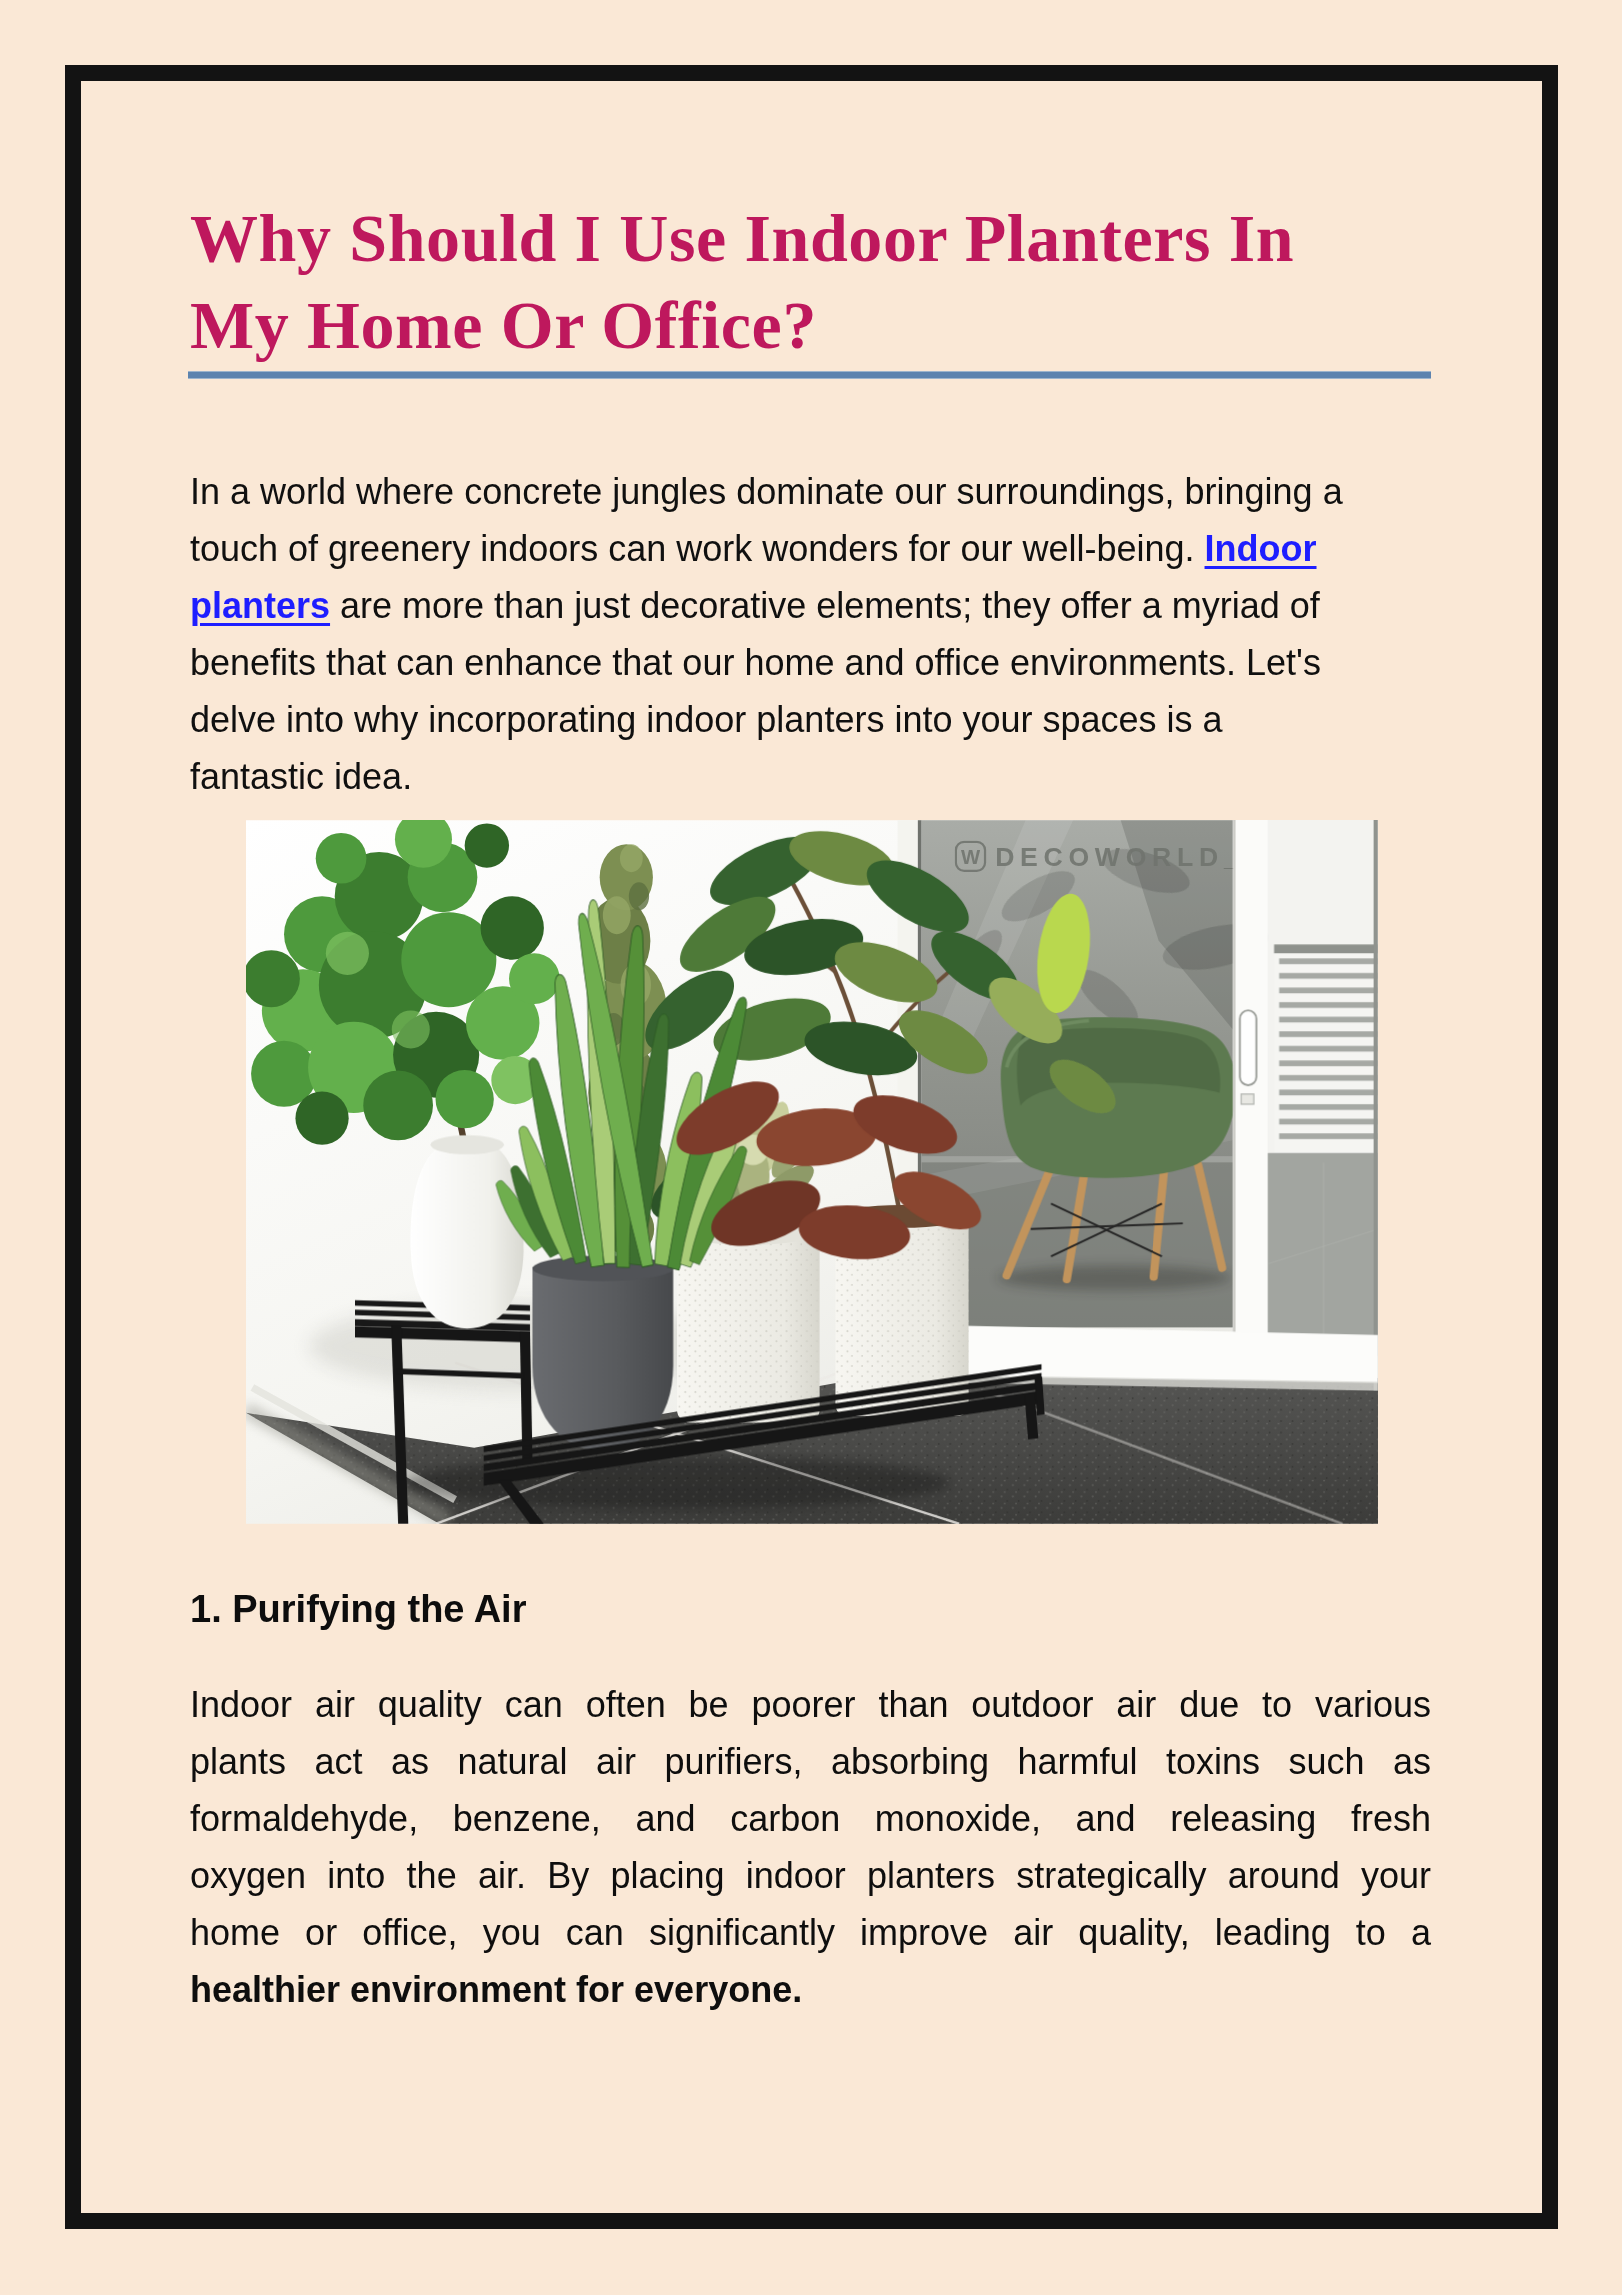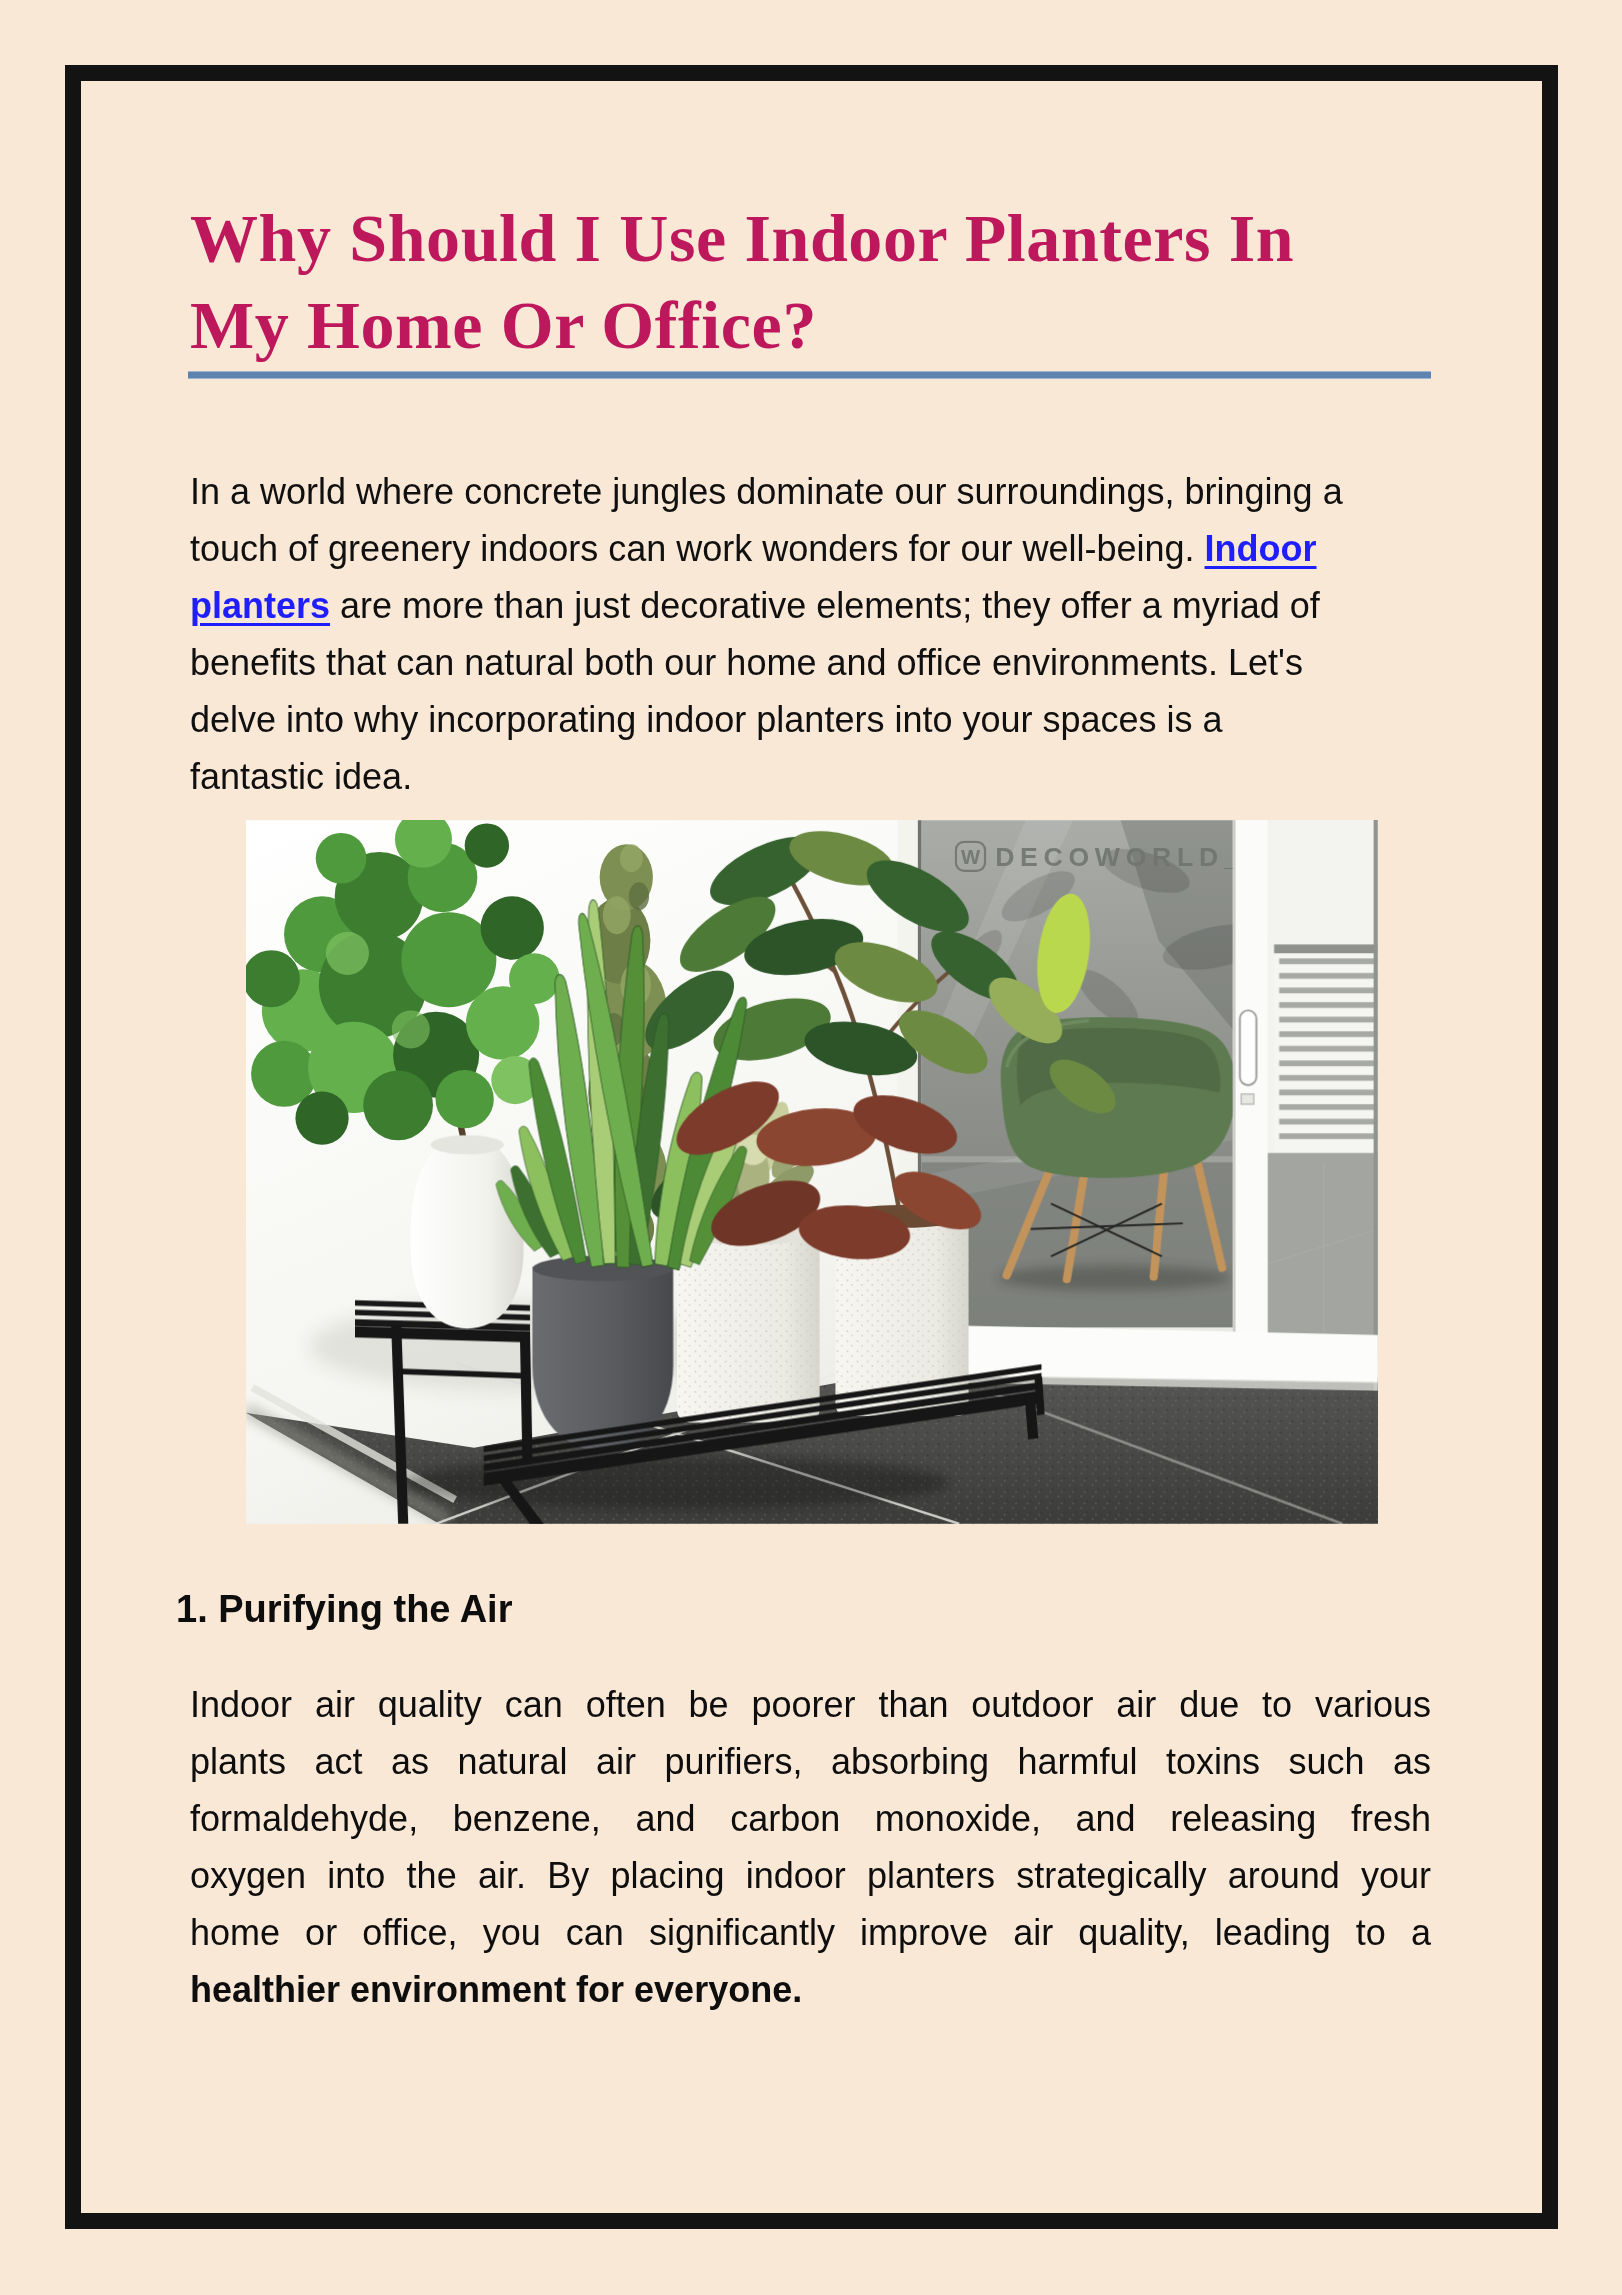--- a/index.html
+++ b/index.html
@@ -31,21 +31,21 @@
   .intro .iline{white-space:nowrap;}
   .intro .intro-link{
     color:#1e1eff;font-weight:bold;text-decoration:underline;
     text-decoration-thickness:3.2px;text-underline-offset:5px;cursor:pointer;
   }
   .figure-wrap{
     position:absolute;left:246px;top:820px;width:1132px;height:704px;
     overflow:hidden;
   }
   .heading{
-    position:absolute;left:176px;top:1587px;width:1241px;
+    position:absolute;left:190px;top:1587px;width:1241px;
     font-size:38px;font-weight:bold;line-height:44px;color:#0d0d0d;
   }
   .bodypara{
     position:absolute;left:190px;top:1676px;width:1241px;
     font-size:36px;line-height:57px;color:#0e0e0e;
   }
   .bodypara .jline{text-align:justify;text-align-last:justify;}
   .bodypara .jlast{text-align-last:left;font-weight:bold;}
 </style>
 </head>
@@ -57,21 +57,21 @@
     <div class="tline">Why Should I Use Indoor Planters In</div>
     <div class="tline">My Home Or Office?</div>
   </div>
 
 <div class="rule"></div>
 
 <div class="intro">
     <div class="iline"><span>In a world where concrete jungles dominate our surroundings, bringing a</span></div>
     <div class="iline"><span>touch of greenery indoors can work wonders for our well-being. </span><a class="intro-link">Indoor</a></div>
     <div class="iline"><a class="intro-link">planters</a><span> are more than just decorative elements; they offer a myriad of</span></div>
-    <div class="iline"><span>benefits that can natural both our home and office environments. Let's</span></div>
+    <div class="iline"><span>benefits that can enhance that our home and office environments. Let's</span></div>
     <div class="iline"><span>delve into why incorporating indoor planters into your spaces is a</span></div>
     <div class="iline"><span>fantastic idea.</span></div>
   </div>
 
 <div class="figure-wrap">
 <svg width="1132" height="704" viewBox="0 0 1786 1110" xmlns="http://www.w3.org/2000/svg">
   <defs>
     <linearGradient id="wallGrad" x1="0" y1="0" x2="0.7" y2="1">
       <stop offset="0" stop-color="#ffffff"></stop>
       <stop offset="0.6" stop-color="#f5f5f1"></stop>

